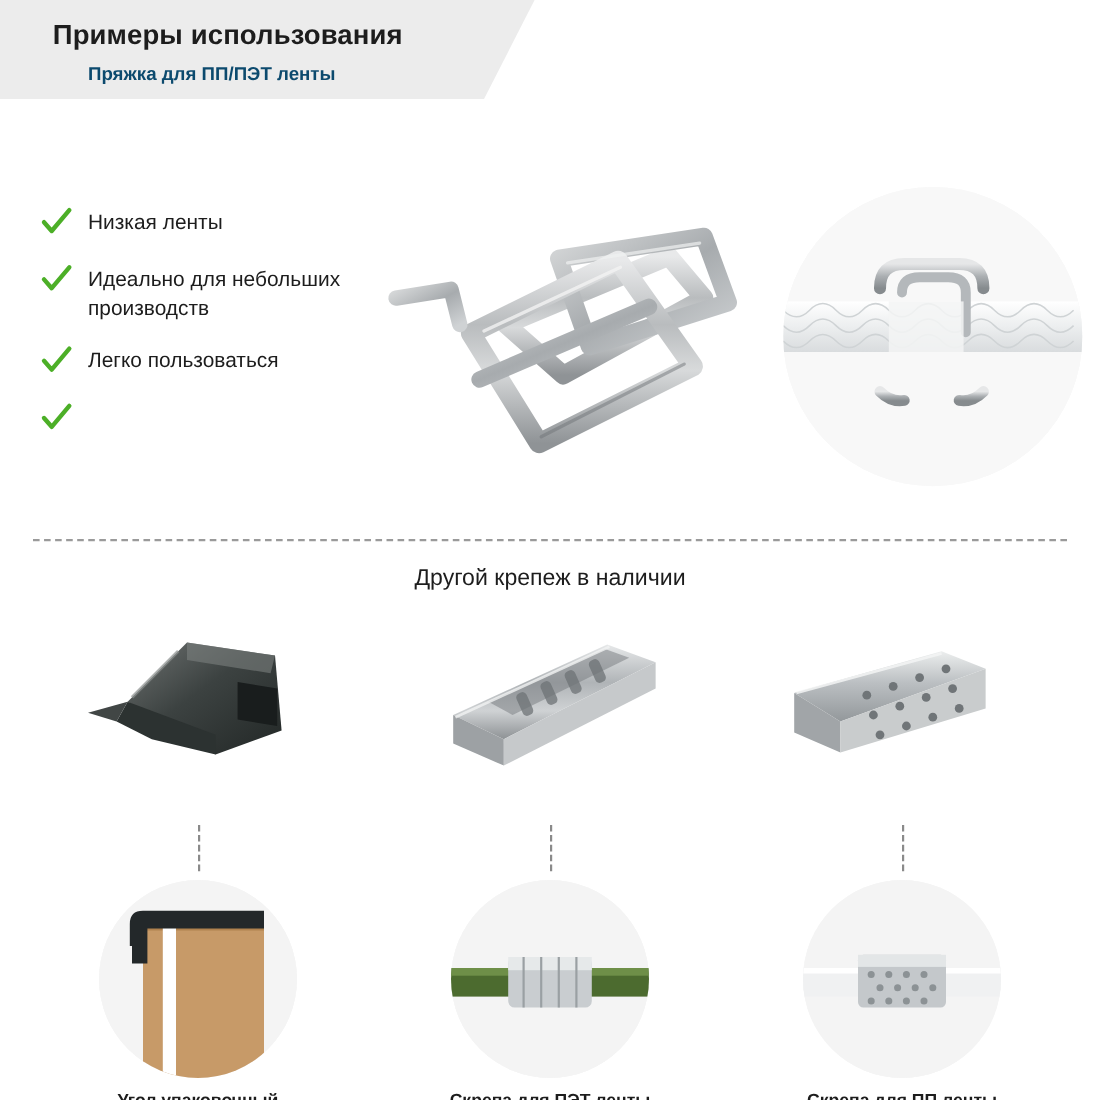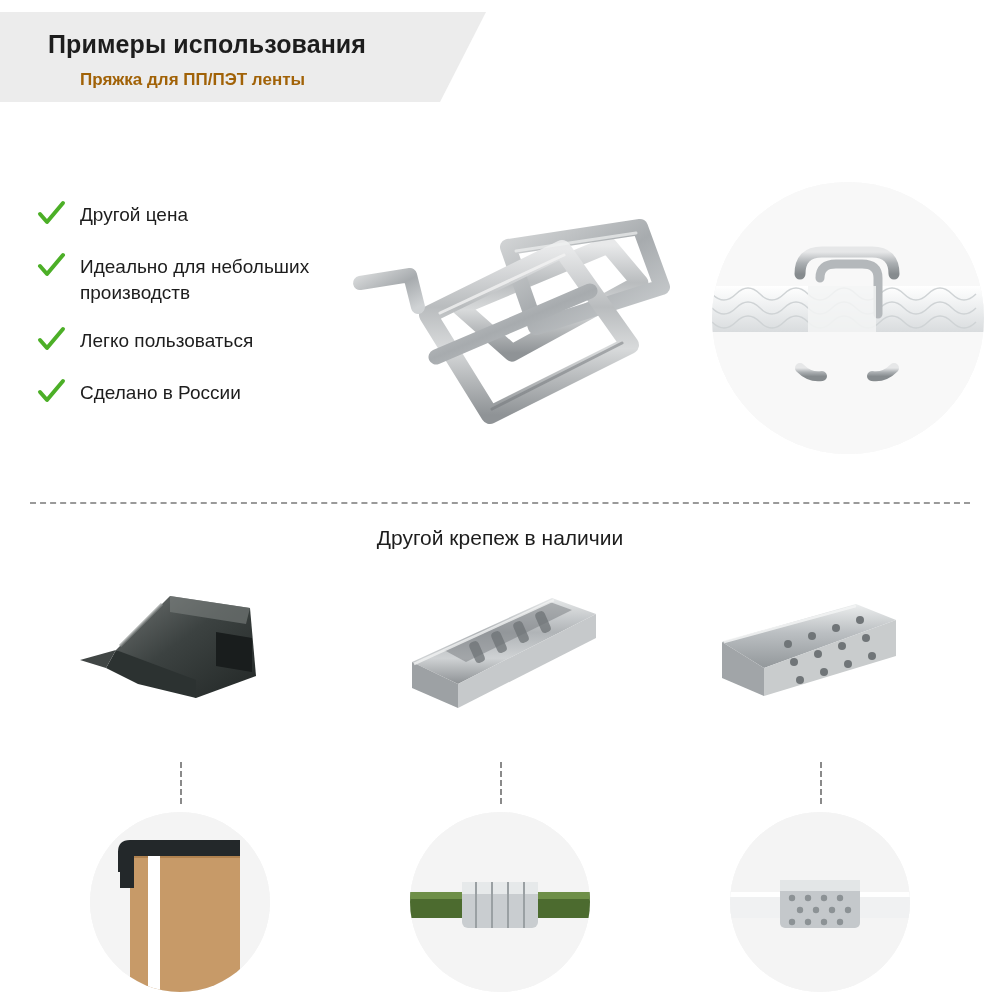--- a/index.html
+++ b/index.html
@@ -11,21 +11,20 @@
     height: 1000px;
     background: #ffffff;
     font-family: "Liberation Sans", sans-serif;
     color: #2b2b2b;
     overflow: hidden;
   }
   .page {
     position: relative;
     width: 1000px;
     height: 928px;
-    margin-top: 12px;
   }
 
   
   .header {
     position: absolute;
     left: 0;
     top: 0;
     width: 1000px;
     height: 90px;
   }
@@ -55,21 +54,21 @@
     font-weight: bold;
     color: #1d1d1d;
     letter-spacing: 0.1px;
   }
   .header-sub {
     position: absolute;
     left: 80px;
     top: 58px;
     font-size: 17px;
     font-weight: bold;
-    color: #a16207;
+    color: #0c4a6e;
   }
 
   
   .features {
     position: absolute;
     left: 36px;
     top: 190px;
     width: 330px;
   }
   .feature {
@@ -193,21 +192,21 @@
   </div>
 
   <div class="features">
 
     <div class="feature">
       <span class="check">
         <svg width="30" height="30" viewBox="0 0 30 30">
           <path d="M4 15 L11 23 L27 4" fill="none" stroke="#4caf27" stroke-width="4" stroke-linecap="round" stroke-linejoin="round"></path>
         </svg>
       </span>
-      <span class="feature-label">Другой цена</span>
+      <span class="feature-label">Низкая ленты</span>
     </div>
 
     <div class="feature">
       <span class="check">
         <svg width="30" height="30" viewBox="0 0 30 30">
           <path d="M4 15 L11 23 L27 4" fill="none" stroke="#4caf27" stroke-width="4" stroke-linecap="round" stroke-linejoin="round"></path>
         </svg>
       </span>
       <span class="feature-label">Идеально для небольших производств</span>
     </div>
@@ -220,21 +219,20 @@
       </span>
       <span class="feature-label">Легко пользоваться</span>
     </div>
 
     <div class="feature">
       <span class="check">
         <svg width="30" height="30" viewBox="0 0 30 30">
           <path d="M4 15 L11 23 L27 4" fill="none" stroke="#4caf27" stroke-width="4" stroke-linecap="round" stroke-linejoin="round"></path>
         </svg>
       </span>
-      <span class="feature-label">Сделано в России</span>
     </div>
 
   </div>
 
   <div class="buckle-main">
     <svg width="360" height="270" viewBox="0 0 360 270">
       <defs>
         <linearGradient id="steel1" x1="0" y1="0" x2="0" y2="1">
           <stop offset="0%" stop-color="#e8e9ea"></stop>
           <stop offset="35%" stop-color="#b9bcbe"></stop>

